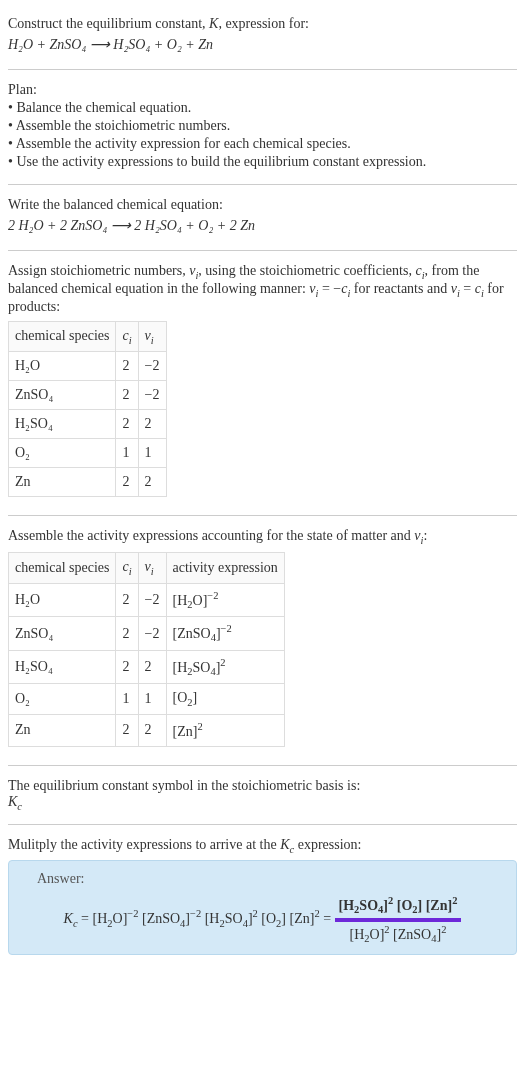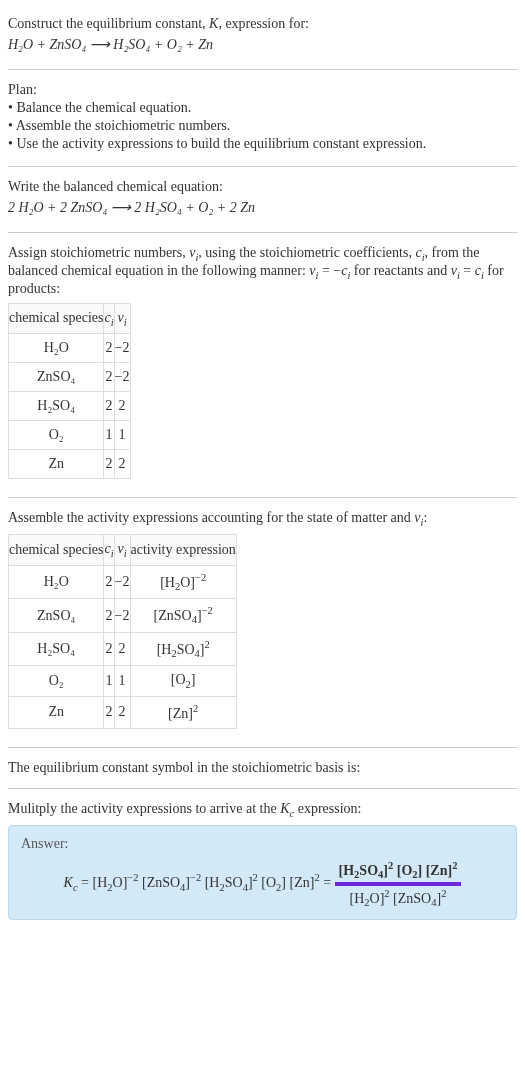--- a/index.html
+++ b/index.html
@@ -37,33 +37,33 @@
     }
     .bullet-line {
       margin: 2px 0;
     }
     table.data {
       border-collapse: collapse;
       margin: 6px 0;
     }
     table.data th, table.data td {
       border: 1px solid #ddd;
-      padding: 6px 0;
-      text-align: center;
+      padding: 6px 6px;
+      text-align: left;
       font-weight: normal;
       background: #fff;
     }
     table.data th {
       background: #fafafa;
     }
     .answer-box {
       background: #d4e9f7;
       border: 1px solid #b8d8ed;
       border-radius: 4px;
-      padding: 10px 12px;
+      padding: 10px 28px;
       margin-top: 6px;
     }
     .answer-label {
       color: #555;
       margin-bottom: 8px;
     }
     .kc-line {
       font-family: Georgia, serif;
       text-align: center;
       white-space: nowrap;
@@ -94,20 +94,21 @@
   </div>
   <div class="equation">H₂O + ZnSO₄ ⟶ H₂SO₄ + O₂ + Zn</div>
 </div>
 
 <hr class="divider">
 
 <div class="section">
   <div>Plan:</div>
   <div class="bullet-line">• Balance the chemical equation.</div>
   <div class="bullet-line">• Assemble the stoichiometric numbers.</div>
+  <div class="bullet-line">• Assemble the activity expression for each chemical species.</div>
   <div class="bullet-line">• Use the activity expressions to build the equilibrium constant expression.</div>
 </div>
 
 <hr class="divider">
 
 <div class="section">
   <div>Write the balanced chemical equation:</div>
   <div class="equation">2 H₂O + 2 ZnSO₄ ⟶ 2 H₂SO₄ + O₂ + 2 Zn</div>
 </div>
 
@@ -198,20 +199,21 @@
       <td>[Zn]<sup>2</sup></td>
     </tr>
   </tbody>
     </table>
 </div>
 
 <hr class="divider">
 
 <div class="section">
   <div>The equilibrium constant symbol in the stoichiometric basis is:</div>
+  <div class="italic">K<sub>c</sub></div>
 </div>
 
 <hr class="divider">
 
 <div class="section">
   <div>
     Mulitply the activity expressions to arrive at the <span class="italic">K<sub>c</sub></span> expression:
   </div>
   <div class="answer-box">
     <div class="answer-label">Answer:</div>

